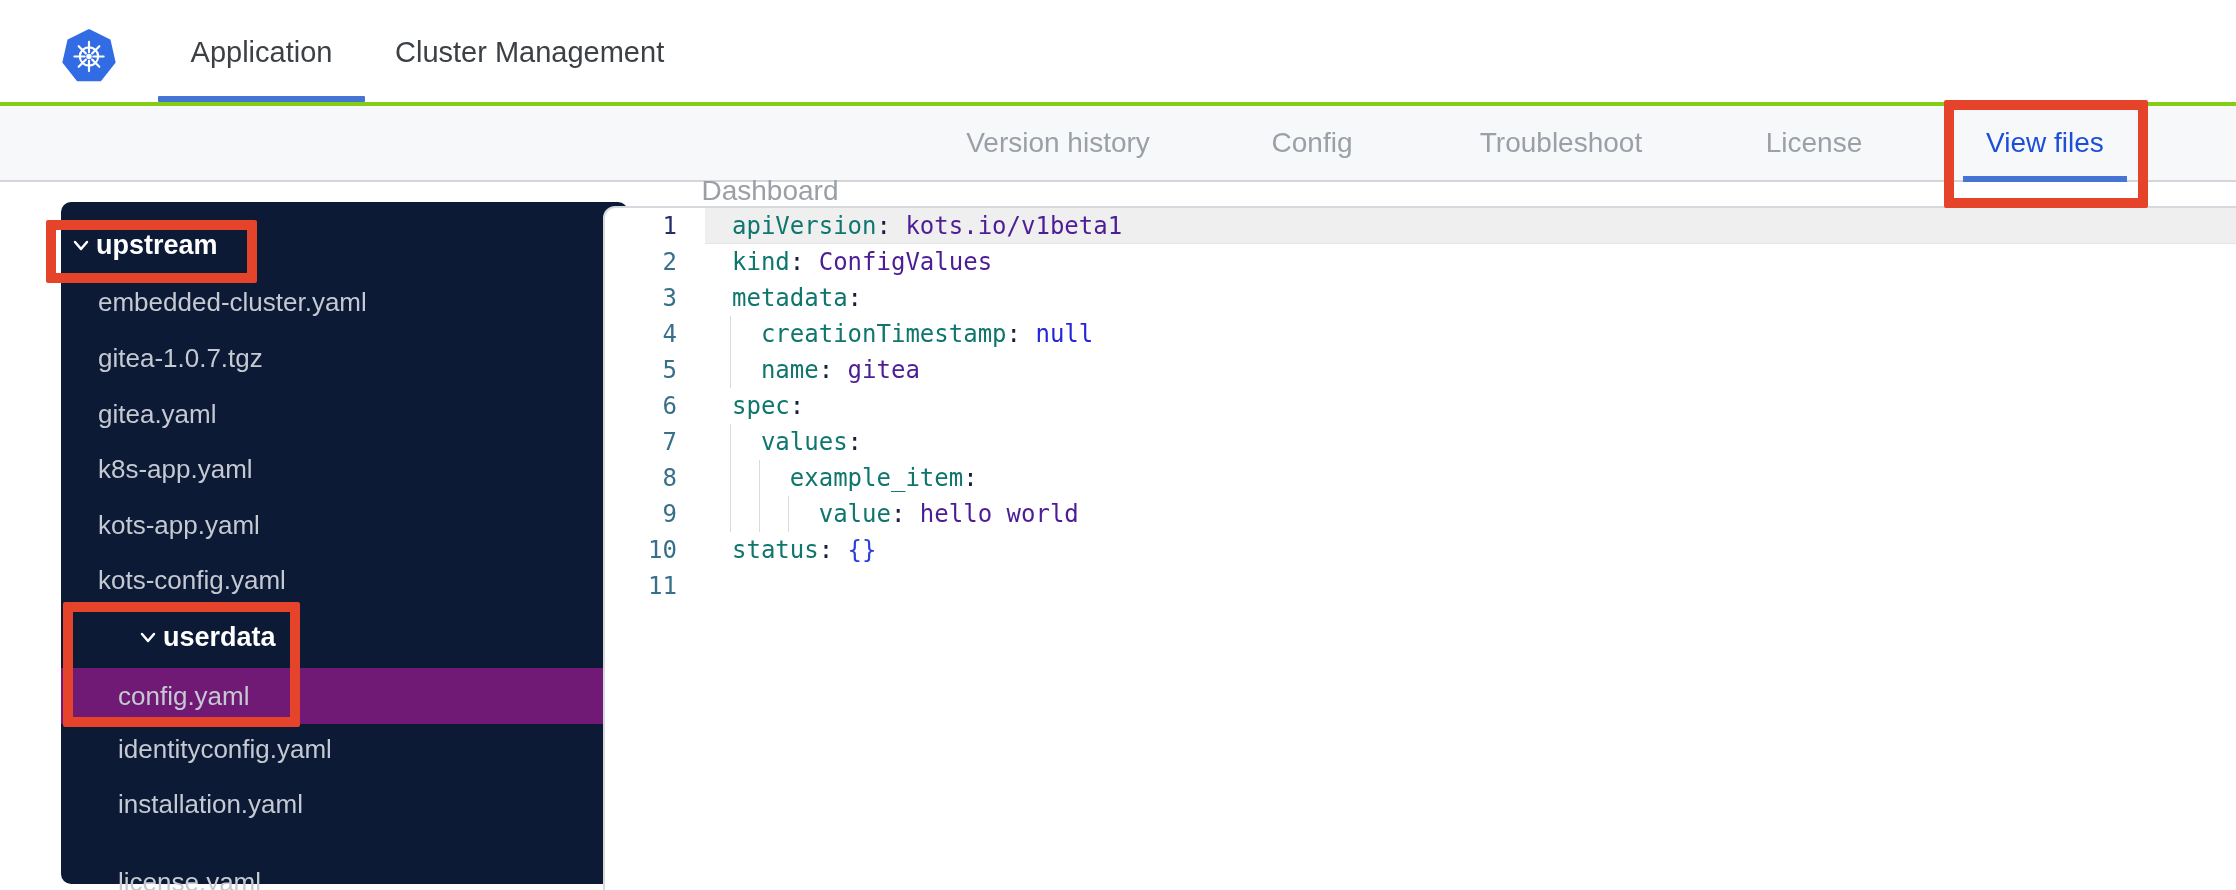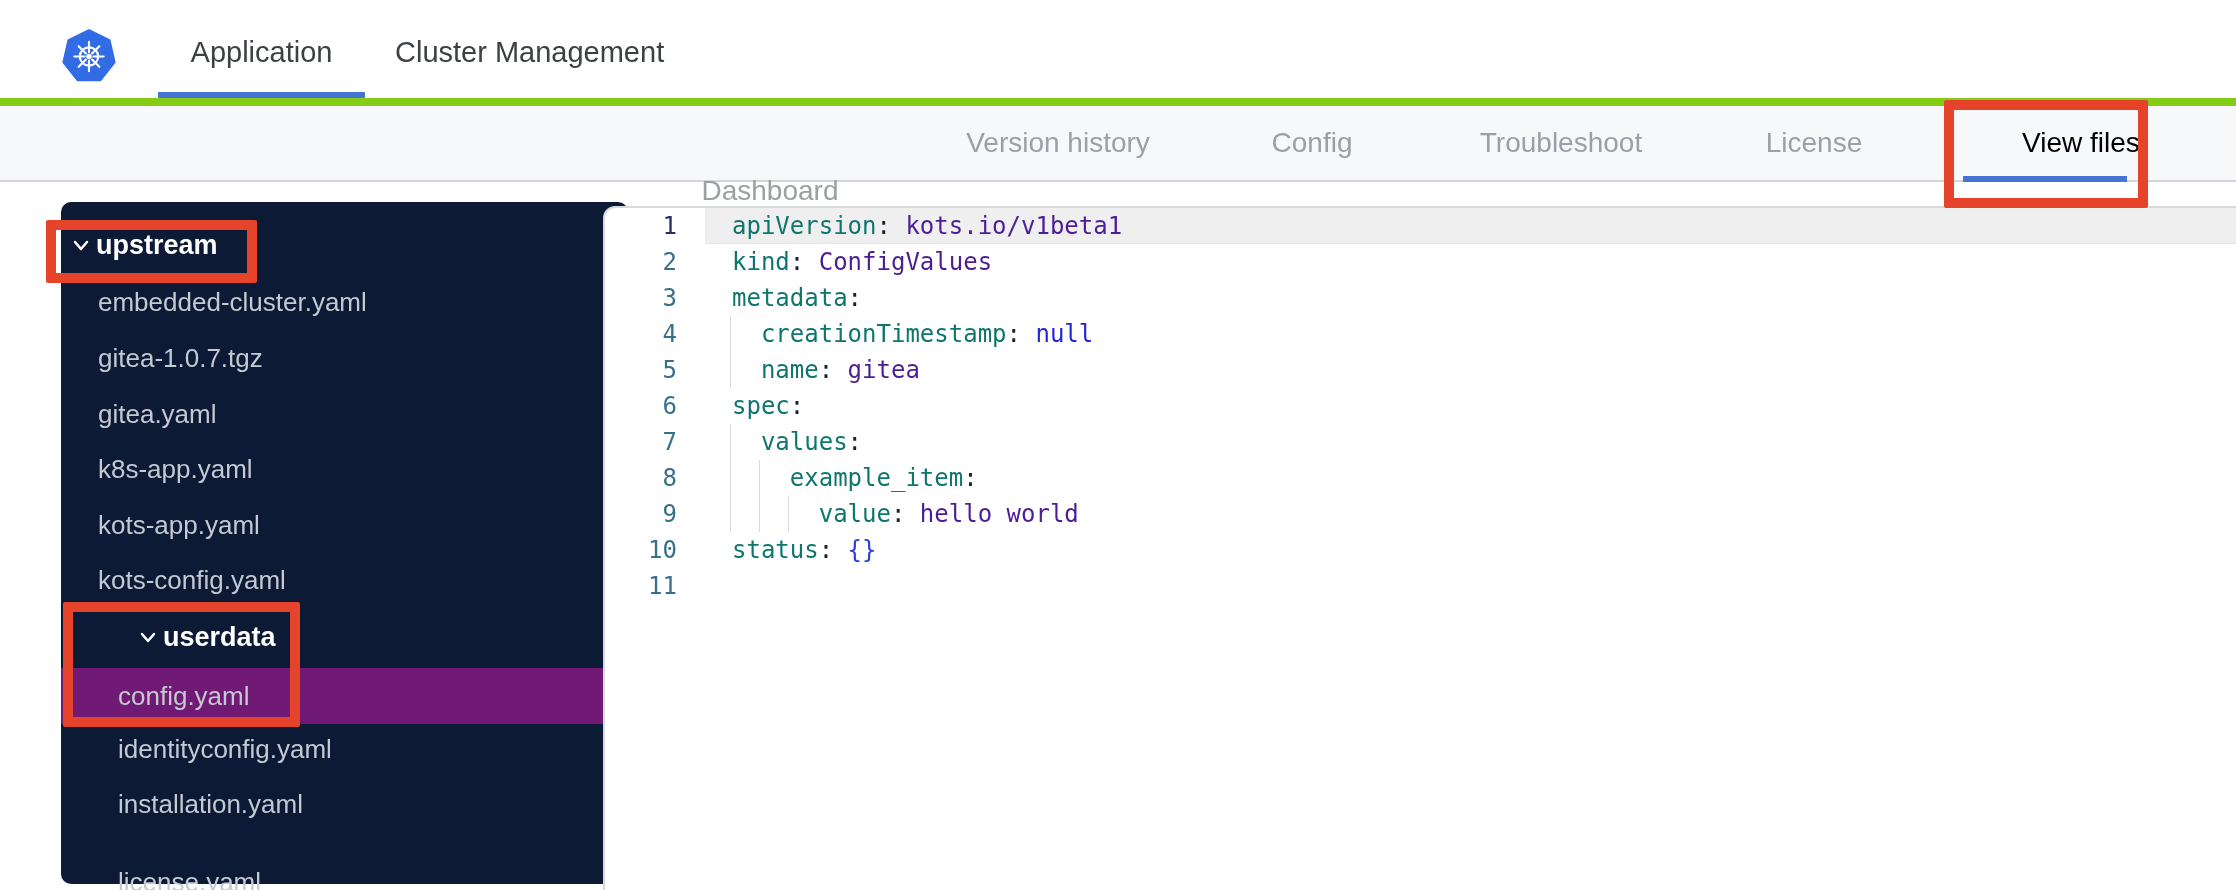--- a/index.html
+++ b/index.html
@@ -3,30 +3,30 @@
 <meta charset="utf-8">
 <style>
   html,body{margin:0;padding:0;background:#ffffff;}
   .canvas{
     position:relative;width:2236px;height:890px;overflow:hidden;background:#ffffff;
     font-family:"Liberation Sans", sans-serif;
   }
   
   .topline{position:absolute;left:0;top:8px;width:100%;height:2px;background:#d2d4d6;}
   
-  .header{position:absolute;left:0;top:0;width:100%;height:106px;background:#ffffff;border-bottom:8px solid #84cc16;box-sizing:border-box;}
+  .header{position:absolute;left:0;top:0;width:100%;height:106px;background:#ffffff;border-bottom:4px solid #84cc16;box-sizing:border-box;}
   .brand{position:absolute;left:62px;top:28px;width:54px;height:57px;}
   .hnav-item{position:absolute;top:0;height:104px;display:flex;align-items:center;justify-content:center;
     font-size:29px;color:#3c4146;font-weight:500;cursor:pointer;}
   .hnav-underline{position:absolute;height:6px;bottom:0;background:#4574d4;border-radius:1px;}
   
   .tabbar{position:absolute;left:0;top:106px;width:100%;height:76px;background:#f7f8fa;border-bottom:2px solid #d4d6d9;box-sizing:border-box;}
   .tab{position:absolute;top:0;height:74px;display:flex;align-items:center;transform:translateX(-50%);
     font-size:28px;color:#9aa0a6;white-space:nowrap;cursor:pointer;}
-  .tab.active{color:#000000;margin-left:36px;}
+  .tab.active{color:#1d4ed8;}
   .tab-underline{position:absolute;left:1963px;top:176px;width:164px;height:6px;background:#4574d4;}
   
   .sidebar{position:absolute;left:61px;top:202px;width:567px;height:682px;background:#0c1a36;border-radius:10px;}
   .tree-row{position:absolute;left:0;right:0;height:56px;display:flex;align-items:center;box-sizing:border-box;cursor:pointer;}
   .tree-row.selected{background:#701a75;}
   .tree-row .chev{display:inline-flex;margin-right:4px;flex:0 0 auto;}
   .tree-label-folder{color:#ffffff;font-weight:700;font-size:27px;white-space:nowrap;}
   .tree-label-file{color:#c4c9d2;font-weight:400;font-size:26px;white-space:nowrap;}
   
   .editor{position:absolute;left:603px;top:206px;right:-14px;bottom:-14px;background:#ffffff;

